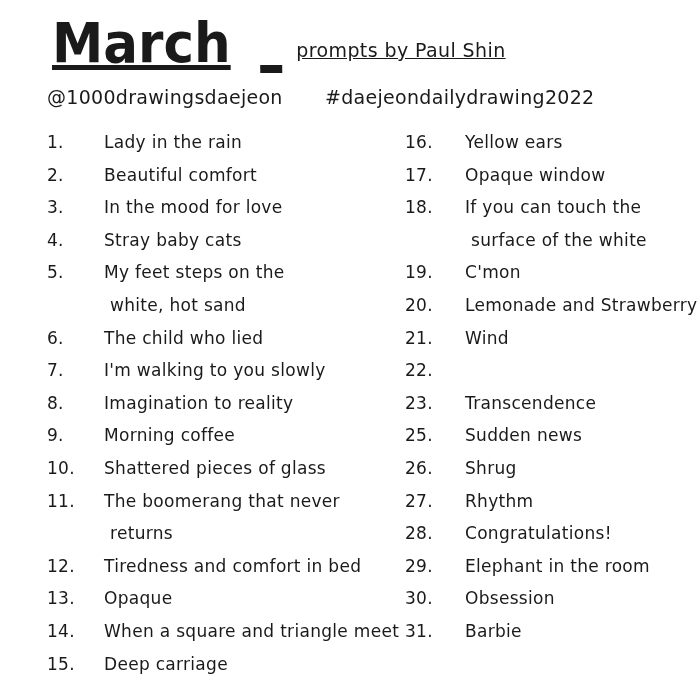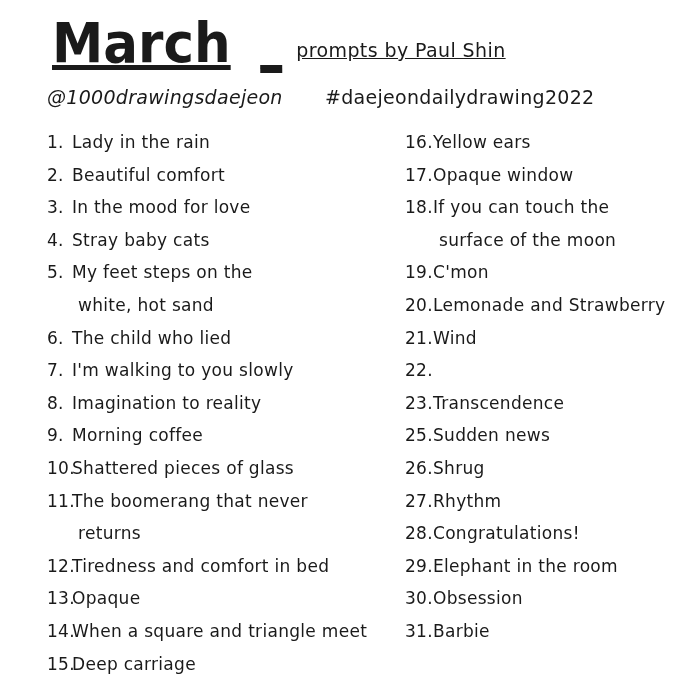--- a/index.html
+++ b/index.html
@@ -44,21 +44,21 @@
     position: relative;
     top: -5px;
   }
   .handles-row { position: absolute; top: 86px; left: 0; right: 0; height: 28px; }
   .handle, .hashtag {
     position: absolute;
     font-size: 19px;
     letter-spacing: 0.3px;
     white-space: nowrap;
   }
-  .handle { left: 47px; font-style: italic; }
+  .handle { left: 47px; }
   .hashtag { left: 325px; }
 
   
   .columns {
     position: absolute;
     top: 132px;
     left: 47px;
     right: 10px;
     bottom: 0;
     display: flex;
@@ -73,21 +73,21 @@
     white-space: nowrap;
     font-size: 17px;
     letter-spacing: 0.3px;
   }
   .num {
     flex: none;
     display: inline-block;
   }
   .col-left  .num { width: 25px; }
   .col-right .num { width: 28px; }
-  .txt { display: inline-block; }
+  .txt { display: inline-block; margin-left: 32px; }
   .row.cont .txt { padding-left: 6px; }
 </style>
 </head>
 <body style="background: rgb(255, 255, 255); color: rgb(26, 26, 26);">
 
 <div class="page">
 
   <header>
     <div class="title-row">
       <h1 class="title">March</h1>
@@ -181,21 +181,21 @@
         <div class="row">
           <span class="num">17.</span>
           <span class="txt">Opaque window</span>
         </div>
         <div class="row">
           <span class="num">18.</span>
           <span class="txt">If you can touch the</span>
         </div>
         <div class="row cont">
           <span class="num"></span>
-          <span class="txt">surface of the moon</span>
+          <span class="txt">surface of the white</span>
         </div>
         <div class="row">
           <span class="num">19.</span>
           <span class="txt">C'mon</span>
         </div>
         <div class="row">
           <span class="num">20.</span>
           <span class="txt">Lemonade and Strawberry</span>
         </div>
         <div class="row">

